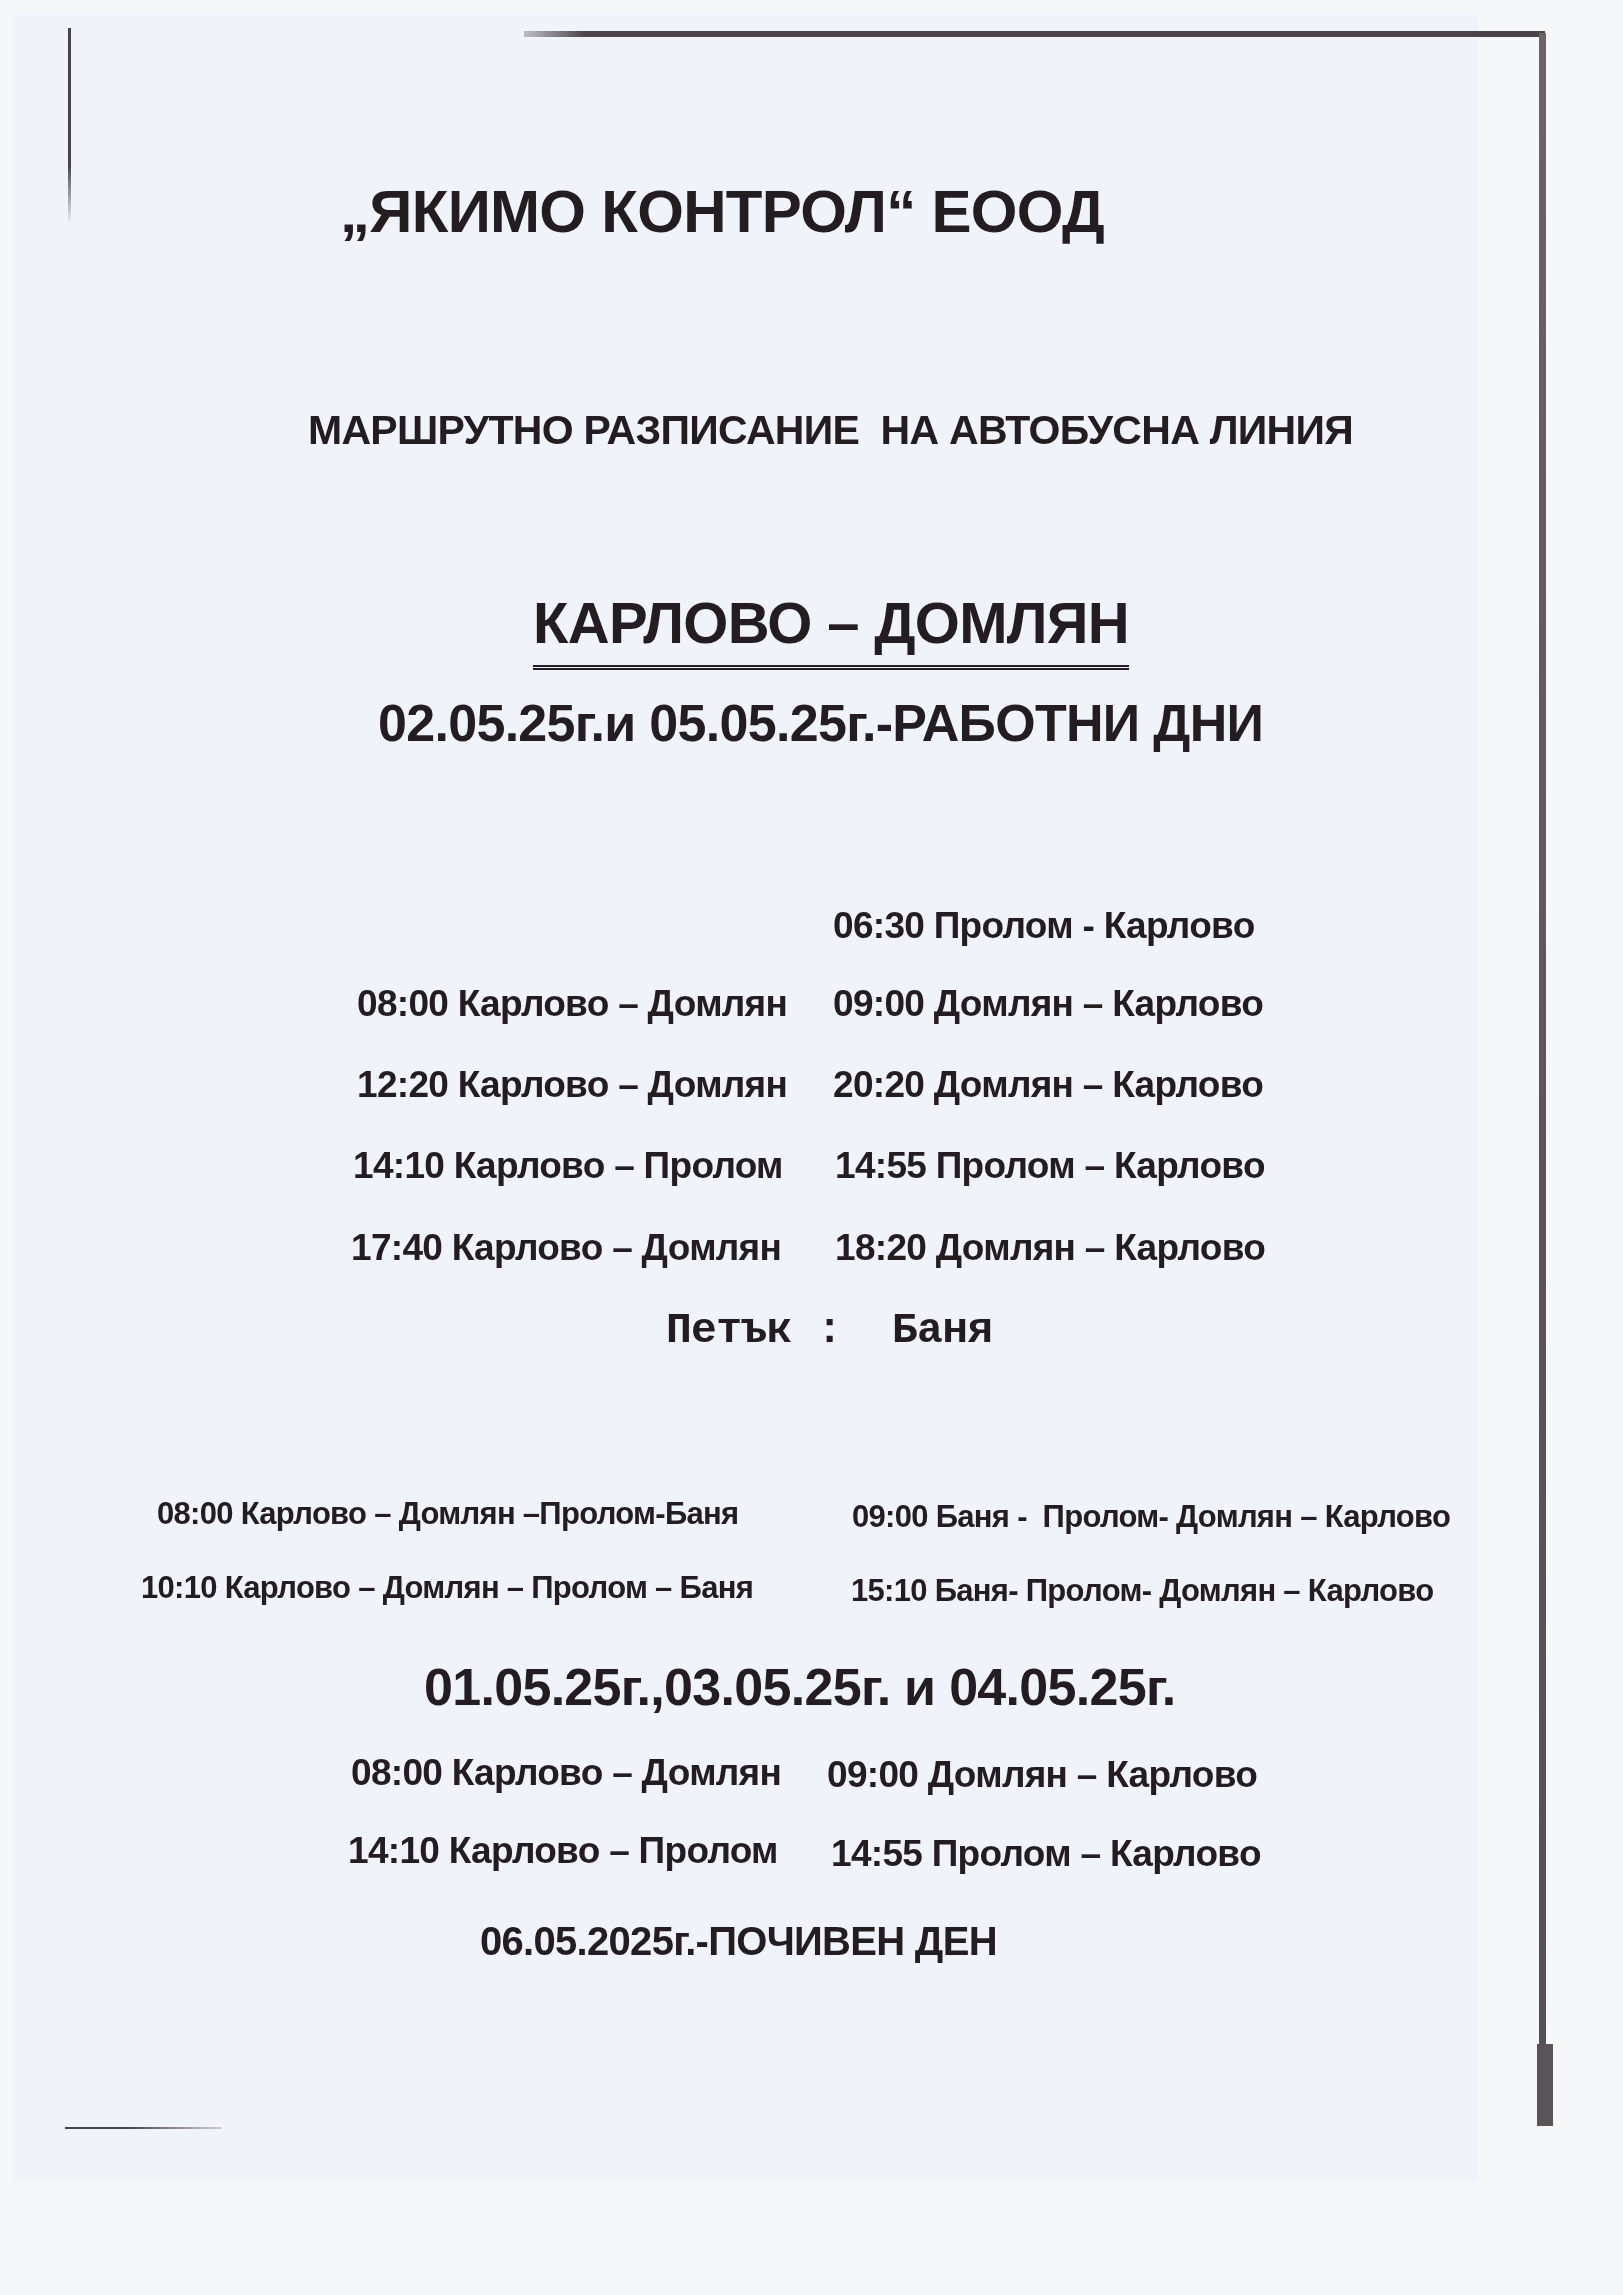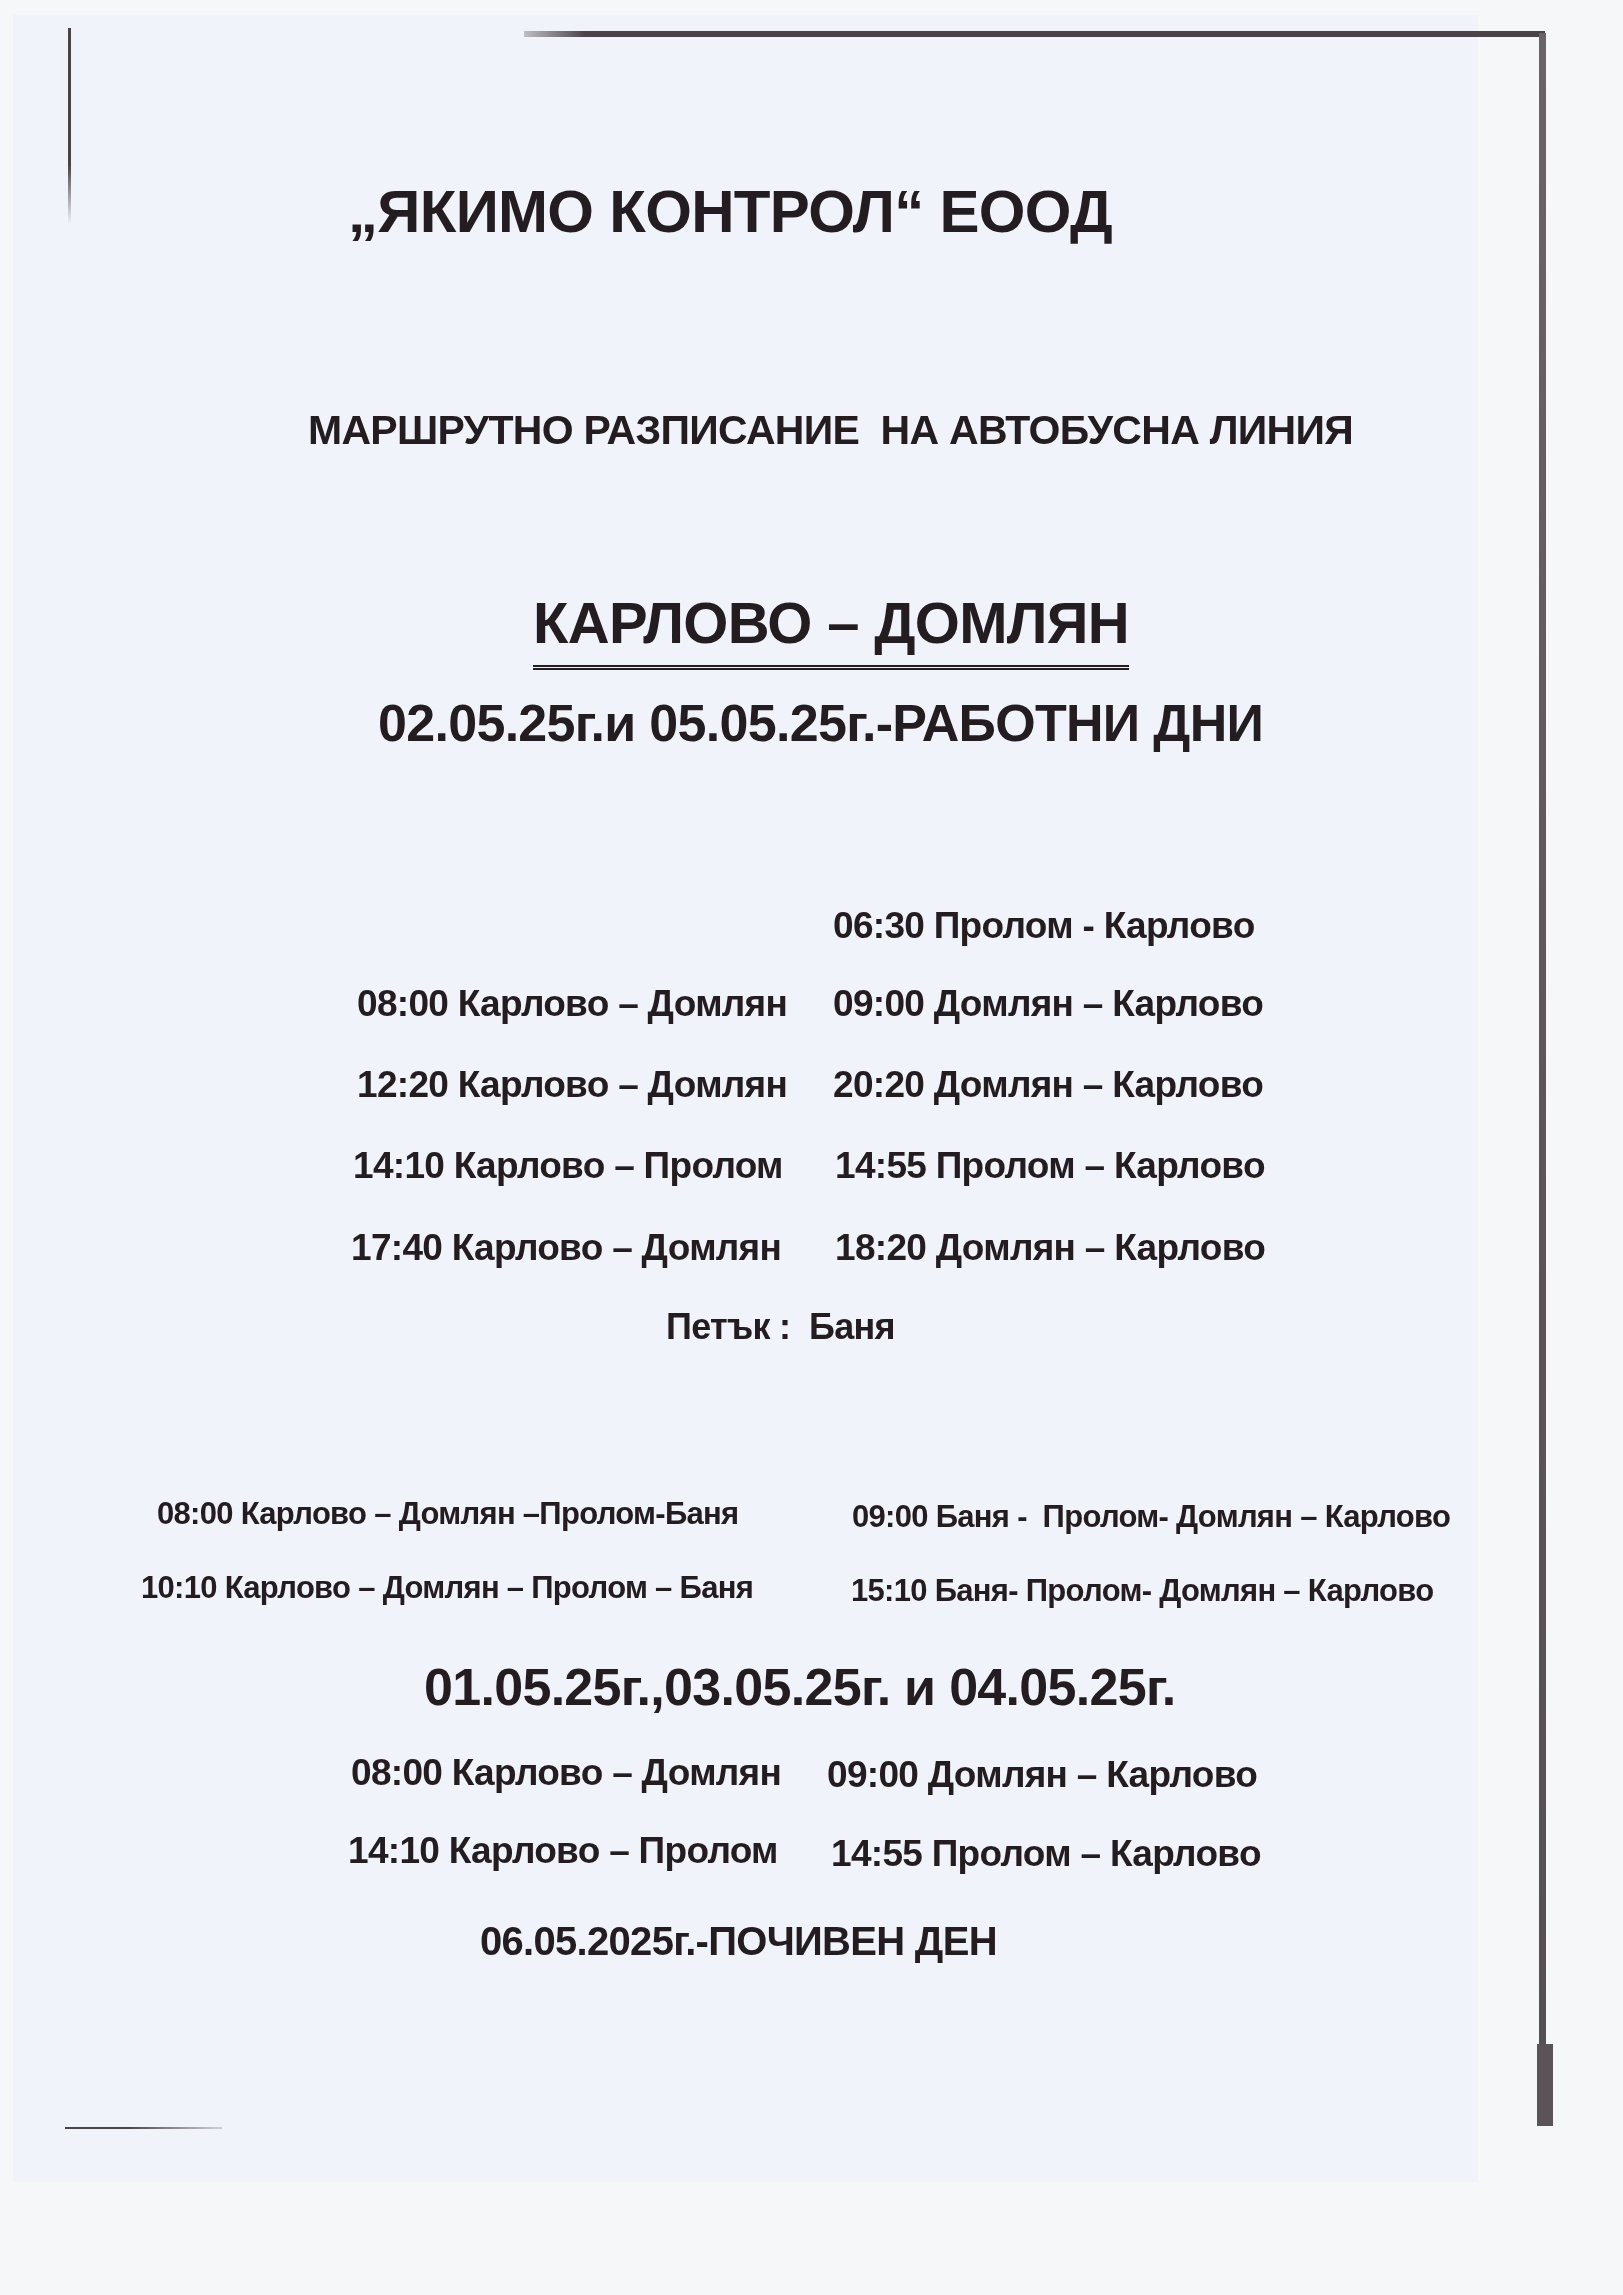--- a/index.html
+++ b/index.html
@@ -34,31 +34,31 @@
                    background: linear-gradient(90deg, #4a4448 0%, #4a4448 40%, rgba(74,68,72,0.2) 100%); }
 
     .txt {
       position: absolute;
       color: #231c20;
       font-weight: bold;
       white-space: pre;
       letter-spacing: -0.7px;
       text-align: center;
     }
-    .center { left: 8px; width: 1444px; text-align: center; }
+    .center { left: 0; width: 1444px; text-align: center; }
 
     .company  { top: 177px;  font-size: 60px; }
     .subtitle { top: 407px;  font-size: 41px; left: 308px; }
     .route    { top: 589px;  font-size: 58px; left: 533px;
                 padding-bottom: 9px;
                 border-bottom: 5.9px double #231c20; }
     .dates1   { top: 693px; font-size: 52px; left: 378px; }
     .dates2   { top: 1657px; font-size: 52px; left: 424px; }
     .dayoff   { top: 1919px; font-size: 40px; left: 480px; }
-    .friday   { top: 1306px; font-size: 36px; left: 666px; }
+    .friday   { top: 1306px; font-size: 43px; left: 666px; font-family: Liberation Mono, monospace; }
 
     .row { font-size: 37px; }
     .small-row { font-size: 31px; }
   </style>
 </head>
 <body>
 
 <div class="page">
   <div class="border-line left-line"></div>
   <div class="border-line top-line"></div>

